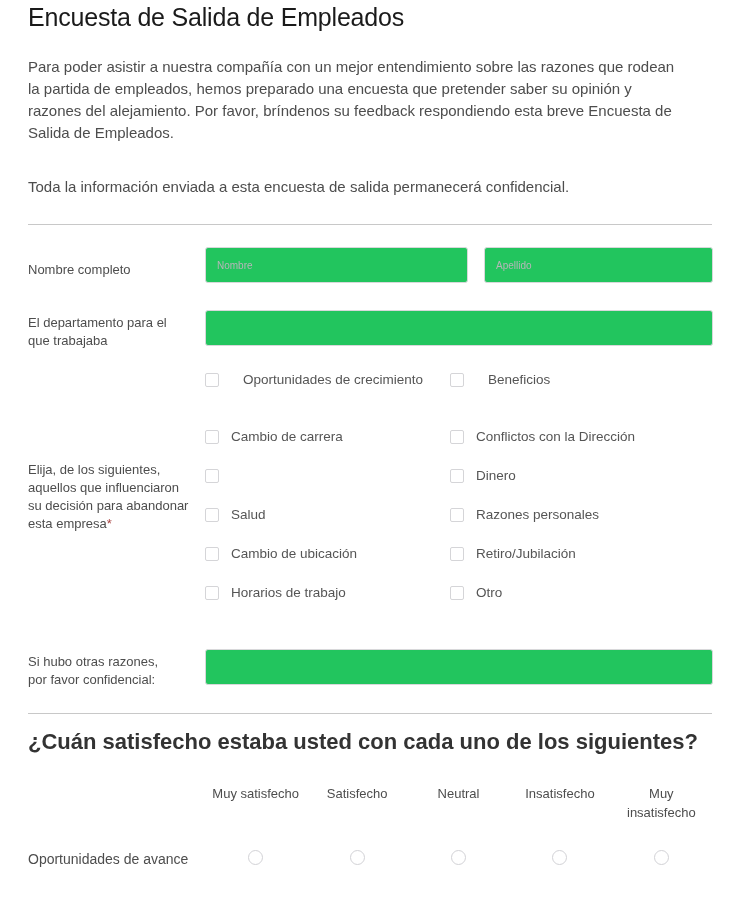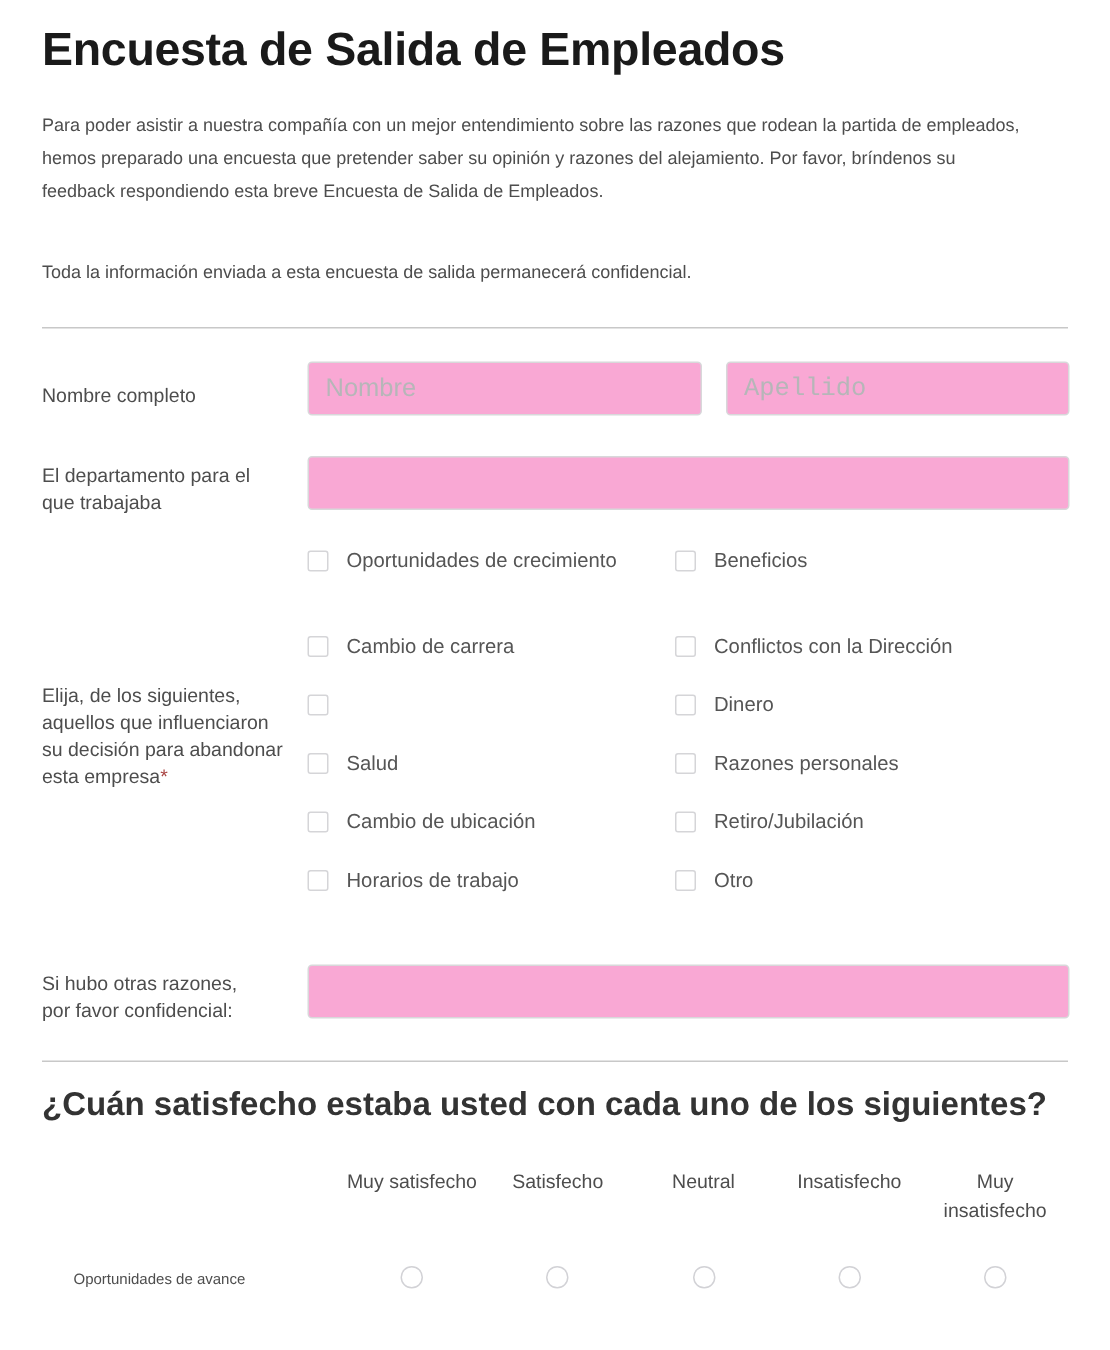--- a/index.html
+++ b/index.html
@@ -18,31 +18,30 @@
   }
 
   .page {
     width: 740px;
     padding: 0 28px;
   }
 
   
   .form-title {
     margin: 0;
-    padding-top: 16px;
-    font-size: 31px;
+    font-size: 25px;
     line-height: 34px;
-    font-weight: bold;
+    font-weight: normal;
     color: #1a1a1a;
     letter-spacing: -0.2px;
   }
   .intro-block { margin-top: 22px; }
   .intro-para {
     margin: 0;
-    font-size: 12px;
+    font-size: 15px;
     line-height: 22px;
     color: #4d4d4d;
     max-width: 660px;
   }
   .intro-para + .intro-para { margin-top: 32px; }
 
   .divider {
     height: 1px;
     background: #c8c8c8;
     margin-top: 26px;
@@ -67,49 +66,49 @@
   .field-label .req {
     color: #a94442;
     font-size: 13px;
   }
   .field-control { flex: 1; display: flex; gap: 16px; }
 
   .text-input {
     height: 36px;
     border: 1px solid #d8d8da;
     border-radius: 3px;
-    background: #f9a8d4;
+    background: #22c55e;
     font-family: "Liberation Sans", sans-serif;
-    font-size: 17px;
+    font-size: 10px;
     color: #4d4d4d;
     padding: 0 11px;
     outline: none;
   }
   .text-input::placeholder { color: #b6b6b8; }
   .input-name  { width: 263px; flex: 0 0 263px; }
-  .input-last  { width: 229px; flex: 0 0 229px; font-family: Liberation Mono, monospace; }
+  .input-last  { width: 229px; flex: 0 0 229px; }
   .input-wide  { width: 508px; flex: 0 0 508px; }
 
   
   .field-row.checkbox-row { margin-top: 20px; }
   .field-row.checkbox-row .field-label { padding-top: 2px; }
 
   .checkbox-grid {
     flex: 1;
     display: grid;
     grid-template-columns: 245px 1fr;
     row-gap: 0;
   }
   .checkbox-item {
     display: flex;
     align-items: flex-start;
     height: 39px;
     cursor: pointer;
   }
-  .checkbox-item.tall { height: 57px; }
+  .checkbox-item.tall { height: 57px; gap: 12px; }
   .cb-box {
     width: 14px;
     height: 14px;
     flex: 0 0 14px;
     border: 1px solid #d5d5d8;
     border-radius: 2px;
     background: #fff;
     margin-top: 3px;
   }
   .cb-label {
@@ -133,25 +132,24 @@
   
   .matrix { margin-top: 30px; }
   .matrix-head, .matrix-row {
     display: flex;
     align-items: flex-start;
     margin-top: 12px;
   }
   .matrix-rowlabel {
     width: 177px;
     flex: 0 0 177px;
-    font-size: 10px;
+    font-size: 14px;
     line-height: 19px;
     color: #4d4d4d;
     padding-right: 10px;
-    margin-left: 21px;
   }
   .matrix-col {
     flex: 1;
     text-align: center;
     font-size: 13px;
     line-height: 19px;
     color: #4d4d4d;
   }
   .matrix-col .colwrap { display: inline-block; max-width: 96px; }
   .matrix-row { margin-top: 26px; }

